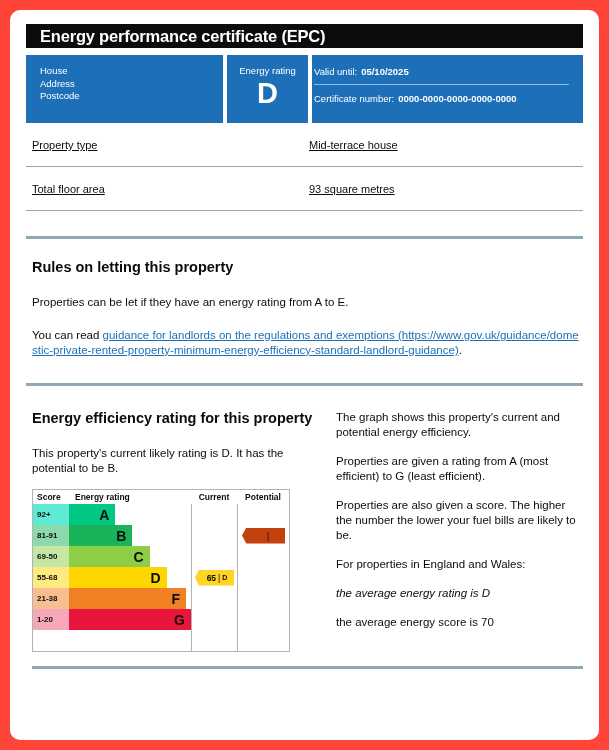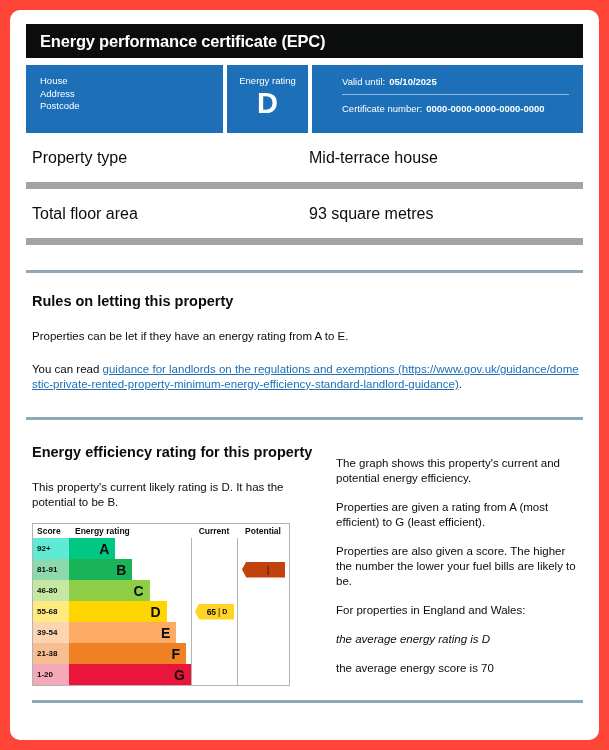--- a/index.html
+++ b/index.html
@@ -28,21 +28,21 @@
     position: absolute;
     left: 16px;
     top: 14px;
     width: 557px;
   }
 
   
   .title-bar {
     background: #0b0c0c;
     color: #ffffff;
-    height: 34px;
+    height: 24px;
     display: flex;
     align-items: center;
     padding: 0 14px;
     box-sizing: border-box;
   }
   .title-bar .title-text {
     font-size: 16.5px;
     font-weight: bold;
     letter-spacing: -0.2px;
   }
@@ -79,40 +79,41 @@
     font-size: 29px;
     font-weight: bold;
     display: block;
     line-height: 32px;
     margin-top: 1px;
   }
   .sum-cert {
     background: #1d70b8;
     flex: 1 1 auto;
     color: #ffffff;
-    padding: 11px 14px 0 30px;
+    padding: 11px 14px 0 2px;
     box-sizing: border-box;
     font-size: 9.5px;
   }
   .cert-row { white-space: nowrap; }
   .cert-row b { font-weight: bold; margin-left: 4px; }
   .cert-hr {
     height: 1px;
     background: #8fb8dc;
     margin: 7px 0 8px 0;
   }
 
   
   .detail-row {
     display: flex;
-    font-size: 16px;
+    font-size: 11px;
     color: #0b0c0c;
     padding: 16px 0 15px 6px;
-    border-bottom: 7px solid #a3a3a3;
-    box-sizing: border-box;
+    border-bottom: 1px solid #a3a3a3;
+    box-sizing: border-box;
+    text-decoration: underline;
   }
   .detail-row .dk { flex: 0 0 277px; }
   .detail-row .dv { flex: 1 1 auto; }
 
   .rule-divider {
     height: 3px;
     background: #8fa8b7;
     margin-top: 25px;
   }
 
@@ -140,21 +141,21 @@
   }
 
   
   .cols {
     display: flex;
     margin-top: 4px;
   }
   .col-left { flex: 0 0 300px; }
   .col-right { flex: 1 1 auto; padding-left: 4px; }
   .col-right .body-p { margin-top: 14px; }
-  .col-right .body-p:first-child { margin-top: 32px; }
+  .col-right .body-p:first-child { margin-top: 20px; }
   .tight { margin-top: 16px; font-style: italic; }
   .tight-sub { margin-top: 2px; }
 
   
   .epc {
     width: 258px;
     margin: 13px 0 0 6px;
     border: 1px solid #b1b4b6;
     box-sizing: border-box;
     font-size: 8px;
@@ -312,35 +313,29 @@
                     <div class="bar" style="width: 38%; background: rgb(0, 199, 129);">A</div>
                   </div>
                 </div>
                 <div class="band">
                   <div class="score-cell" style="background: rgb(140, 217, 172);">81-91</div>
                   <div class="bar-wrap">
                     <div class="bar" style="width: 52%; background: rgb(25, 180, 89);">B</div>
                   </div>
                 </div>
                 <div class="band">
-                  <div class="score-cell" style="background: rgb(198, 231, 163);">46-80</div>
+                  <div class="score-cell" style="background: rgb(198, 231, 163);">69-50</div>
                   <div class="bar-wrap">
                     <div class="bar" style="width: 66%; background: rgb(141, 206, 70);">C</div>
                   </div>
                 </div>
                 <div class="band">
                   <div class="score-cell" style="background: rgb(255, 234, 128);">55-68</div>
                   <div class="bar-wrap">
                     <div class="bar" style="width: 80%; background: rgb(255, 213, 0);">D</div>
-                  </div>
-                </div>
-                <div class="band">
-                  <div class="score-cell" style="background: rgb(253, 212, 178);">39-54</div>
-                  <div class="bar-wrap">
-                    <div class="bar" style="width: 88%; background: rgb(252, 170, 101);">E</div>
                   </div>
                 </div>
                 <div class="band">
                   <div class="score-cell" style="background: rgb(247, 191, 145);">21-38</div>
                   <div class="bar-wrap">
                     <div class="bar" style="width: 96%; background: rgb(239, 128, 35);">F</div>
                   </div>
                 </div>
                 <div class="band">
                   <div class="score-cell" style="background: rgb(244, 168, 184);">1-20</div>

